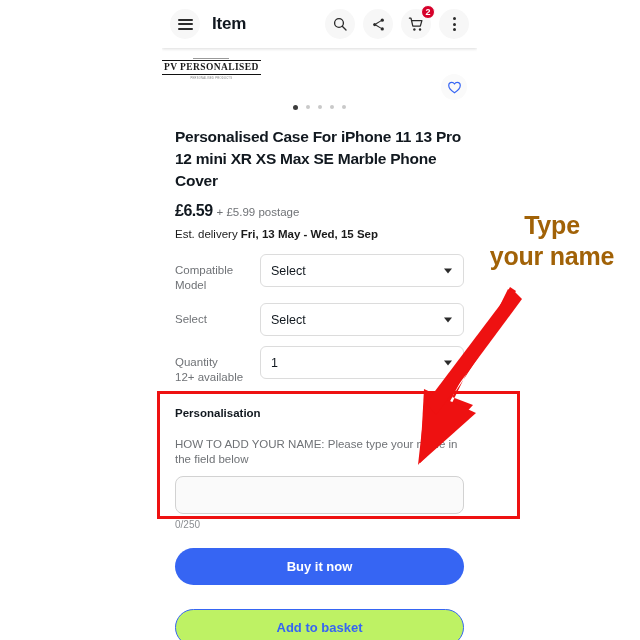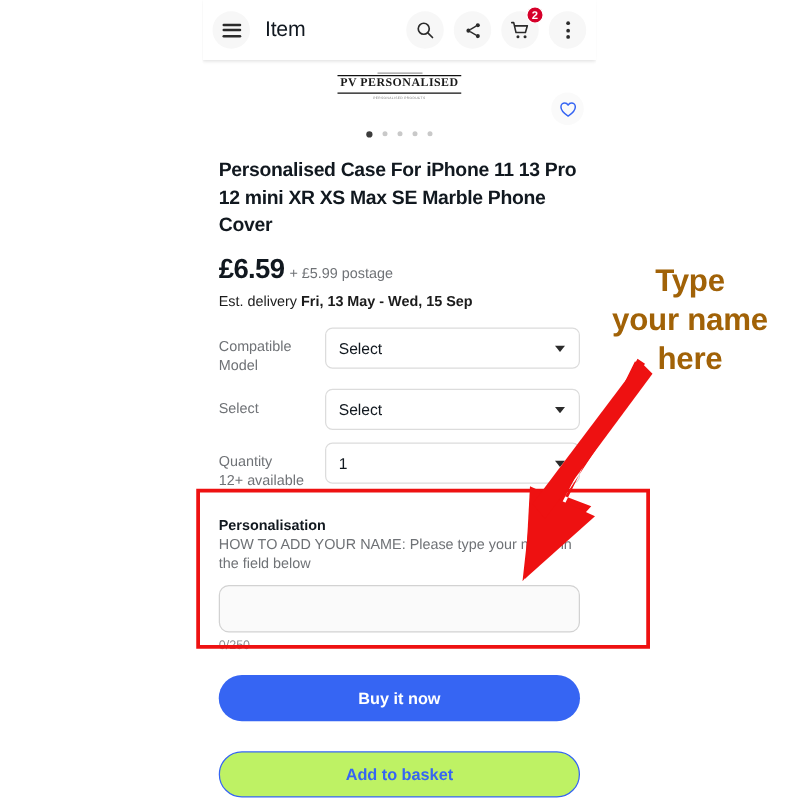--- a/index.html
+++ b/index.html
@@ -20,37 +20,37 @@
     box-shadow:0 1px 3px rgba(0,0,0,.14);
     z-index:5;
   }
   .icon-btn{
     width:30px;height:30px;border-radius:50%;background:#f7f7f7;
     display:flex;align-items:center;justify-content:center;
     position:relative;flex:0 0 auto;
   }
   .hdr-left{margin-left:8px;}
   .hdr-title{
-    font-size:17px;font-weight:normal;color:#111820;margin-left:12px;
+    font-size:17px;font-weight:bold;color:#111820;margin-left:12px;
     letter-spacing:-.2px;
   }
   .hdr-right{margin-left:auto;display:flex;align-items:center;gap:8px;margin-right:8px;}
   .cart-badge{
     position:absolute;top:-4px;right:-4px;min-width:14px;height:14px;
     border-radius:8px;background:#d6002a;color:#fff;font-size:9px;
     font-weight:bold;display:flex;align-items:center;justify-content:center;
     padding:0 3px;box-sizing:border-box;border:1.5px solid #fff;
   }
   .bars{width:15px;height:11px;display:flex;flex-direction:column;justify-content:space-between;}
   .bars i{display:block;height:2px;background:#2b2b2b;border-radius:1px;}
   .dots3{display:flex;flex-direction:column;gap:2.5px;align-items:center;}
   .dots3 i{width:3px;height:3px;border-radius:50%;background:#2b2b2b;display:block;}
   
   .gallery{position:relative;height:72px;background:#fff;}
-  .logo-wrap{position:absolute;left:0;right:0;top:10px;display:flex;justify-content:center;}
+  .logo-wrap{position:absolute;left:0;right:0;top:10px;display:flex;justify-content:flex-start;}
   .logo{text-align:center;}
   .logo .rule-top{height:1px;background:#9a9a9a;width:36px;margin:0 auto 1px;}
   .logo .pv-name{
     font-family:"Liberation Serif", serif;font-weight:bold;font-size:9.5px;
     color:#1a1a1a;letter-spacing:.4px;line-height:11px;
     border-top:1.4px solid #111;border-bottom:1.4px solid #111;padding:1px 2px;
   }
   .logo .sub{font-size:2.6px;color:#777;letter-spacing:.3px;margin-top:1.5px;line-height:4px;}
   .dots-row{position:absolute;left:0;right:0;bottom:10px;display:flex;justify-content:center;align-items:center;gap:8px;}
   .cdot{width:4px;height:4px;border-radius:50%;background:#c9c9c9;}
@@ -59,21 +59,21 @@
     position:absolute;right:10px;top:26px;width:26px;height:26px;border-radius:50%;
     background:#fafafa;display:flex;align-items:center;justify-content:center;
   }
   
   .content{padding:0 13px;box-sizing:border-box;}
   .title{
     font-size:15.5px;font-weight:bold;color:#11181f;line-height:22px;
     letter-spacing:-.25px;margin:6px 0 10px;
   }
   .price-row{display:flex;align-items:baseline;margin-bottom:8px;}
-  .price{font-size:22px;font-weight:bold;color:#11181f;letter-spacing:-.5px;}
+  .price{font-size:16px;font-weight:bold;color:#11181f;letter-spacing:-.5px;}
   .postage{font-size:11.5px;color:#6f7276;margin-left:4px;}
   .delivery{font-size:11.5px;color:#1b1b1b;margin-bottom:14px;}
   .delivery b{font-weight:bold;}
   
   .field{display:flex;align-items:flex-start;margin-bottom:10px;}
   .field-label{
     width:85px;flex:0 0 85px;font-size:11.5px;color:#6f7276;line-height:15px;
     padding-top:9px;box-sizing:border-box;
   }
   .field-label .sub{display:block;}
@@ -82,21 +82,21 @@
     display:flex;align-items:center;padding:0 10px;box-sizing:border-box;
     font-size:12.5px;color:#11181f;position:relative;
   }
   .caret{
     position:absolute;right:11px;top:50%;transform:translateY(-50%);
     width:0;height:0;border-left:4.5px solid transparent;border-right:4.5px solid transparent;
     border-top:5.5px solid #2b2b2b;
   }
   
   .pers{padding:12px 13px 10px;box-sizing:border-box;}
-  .pers-title{font-size:11.5px;font-weight:bold;color:#11181f;margin-bottom:2px;}
+  .pers-title{font-size:11.5px;font-weight:bold;color:#11181f;margin-bottom:18px;}
   .pers-desc{font-size:11.5px;color:#6f7276;line-height:15px;margin-bottom:9px;}
   .pers-input{
     height:36px;border:1px solid #d2d2d2;border-radius:8px;background:#fafafa;
   }
   .counter{text-align:left;font-size:10px;color:#8a8d91;margin-top:5px;}
   
   .btns{padding:8px 13px 0;box-sizing:border-box;}
   .btn{
     height:37px;border-radius:19px;display:flex;align-items:center;justify-content:center;
     font-size:13px;font-weight:bold;margin-bottom:24px;box-sizing:border-box;
@@ -242,21 +242,20 @@
     <div class="btn btn-outline">Add to watchlist</div>
   </div>
 
 </div>
 
 <div class="anno-box"></div>
 
 <div class="anno-text">
   <div>Type</div>
   <div>your name</div>
-  <div>here</div>
 </div>
 
 <svg class="anno-arrow" width="140" height="190" viewBox="0 0 140 190">
   <path d="M128 12 L62 112 L83 120 L30 178 L41 112 L58 126 L118 4 Z" fill="#ee1111"></path>
   <path d="M126 6 L52 120 L76 122 L28 180 L36 108 L56 124 L120 2 Z" fill="#ee1111"></path>
   <polygon points="30,178 34,104 86,128" fill="#ee1111"></polygon>
   <polygon points="122,4 132,14 46,130 36,118" fill="#ee1111"></polygon>
 </svg>
 
 </body></html>

